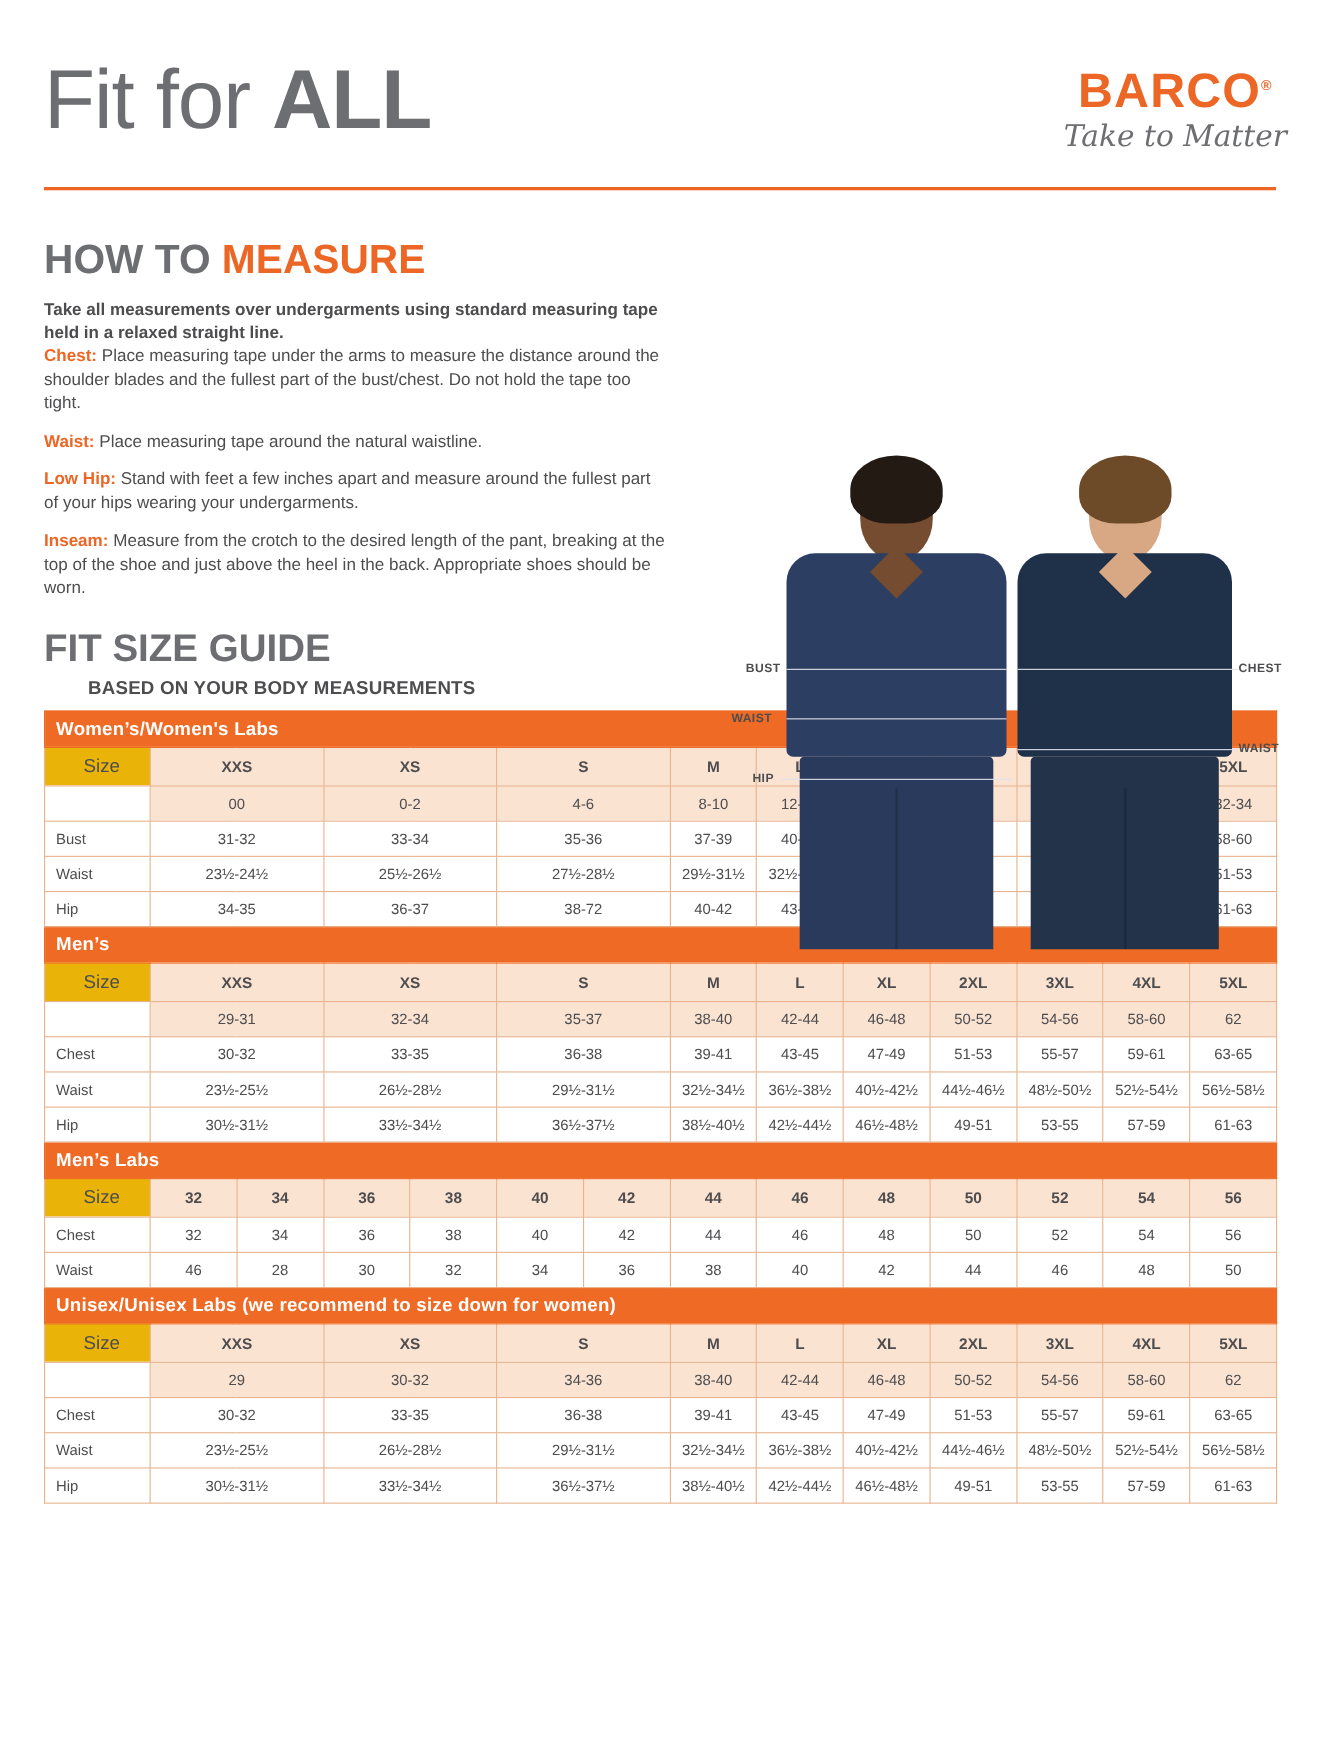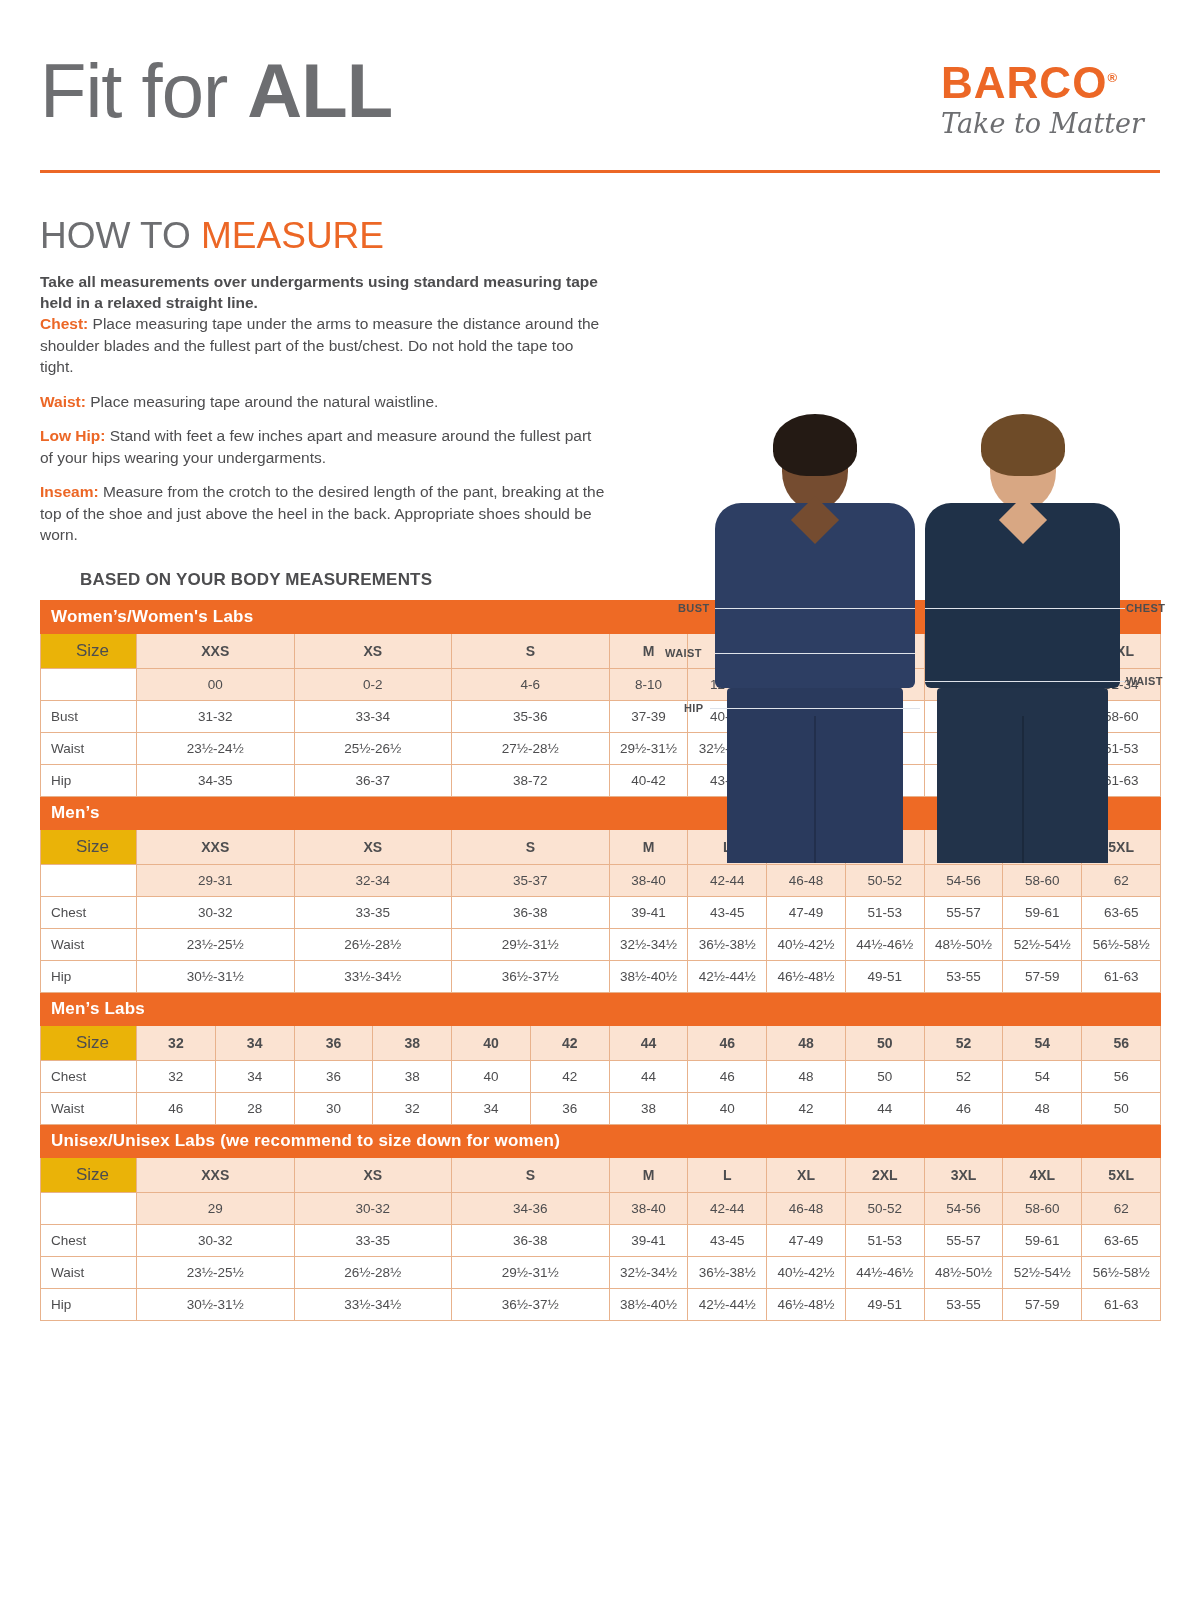--- a/index.html
+++ b/index.html
@@ -11,36 +11,36 @@
     font-family: "Liberation Sans", sans-serif;
     color: #58585a;
     position: relative;
     overflow: hidden;
   }
   .page { position: relative; width:1200px; height:1600px; padding: 0; }
 
   
   .header {
     position: relative;
-    margin: 48px 56px 0 40px;
+    margin: 48px 30px 0 40px;
     height: 112px;
   }
   .title-main {
     font-size: 76px;
     line-height: 86px;
     color: #6d6e71;
     font-weight: 400;
     letter-spacing: -1px;
   }
   .title-main b { font-weight: 700; color:#6d6e71; }
   .brand {
     position: absolute;
     right: 0;
     top: 8px;
-    text-align: left;
+    text-align: center;
   }
   .brand-name {
     font-size: 44px;
     font-weight: 700;
     color: #ec6726;
     letter-spacing: 1px;
     line-height: 44px;
   }
   .brand-name sup { font-size: 13px; vertical-align: super; }
   .brand-tag {
@@ -54,21 +54,21 @@
   .rule {
     margin: 10px 40px 0 40px;
     height: 3px;
     background: #ec6726;
   }
 
   
   .measure-wrap { margin: 42px 40px 0 40px; position: relative; }
   .h2 {
     font-size: 37px;
-    font-weight: 400;
+    font-weight: 700;
     color: #6d6e71;
     letter-spacing: 0px;
     margin: 0 0 14px 0;
   }
   .h2 .accent { color: #ec6726; }
   .lead {
     width: 560px;
     font-size: 15.5px;
     font-weight: 700;
     line-height: 21px;
@@ -247,20 +247,21 @@
     <div class="measure-line" style="left:265px; top:278px; width:200px;"></div>
 
     <div class="measure-label" style="left:18px; top:199px;">BUST</div>
     <div class="measure-label" style="left:5px; top:244px;">WAIST</div>
     <div class="measure-label" style="left:24px; top:299px;">HIP</div>
     <div class="measure-label" style="left:466px; top:199px;">CHEST</div>
     <div class="measure-label" style="left:466px; top:272px;">WAIST</div>
   </div>
 
   <div class="guide-wrap" style="margin-top:24px;">
+    <div class="h2b">FIT SIZE GUIDE</div>
     <div class="h3">BASED ON YOUR BODY MEASUREMENTS</div>
 
     <table class="sizes">
       <colgroup id="cg">
           <col style="width: 96px;">
           <col style="width: 78.7692px;">
           <col style="width: 78.7692px;">
           <col style="width: 78.7692px;">
           <col style="width: 78.7692px;">
           <col style="width: 78.7692px;">

